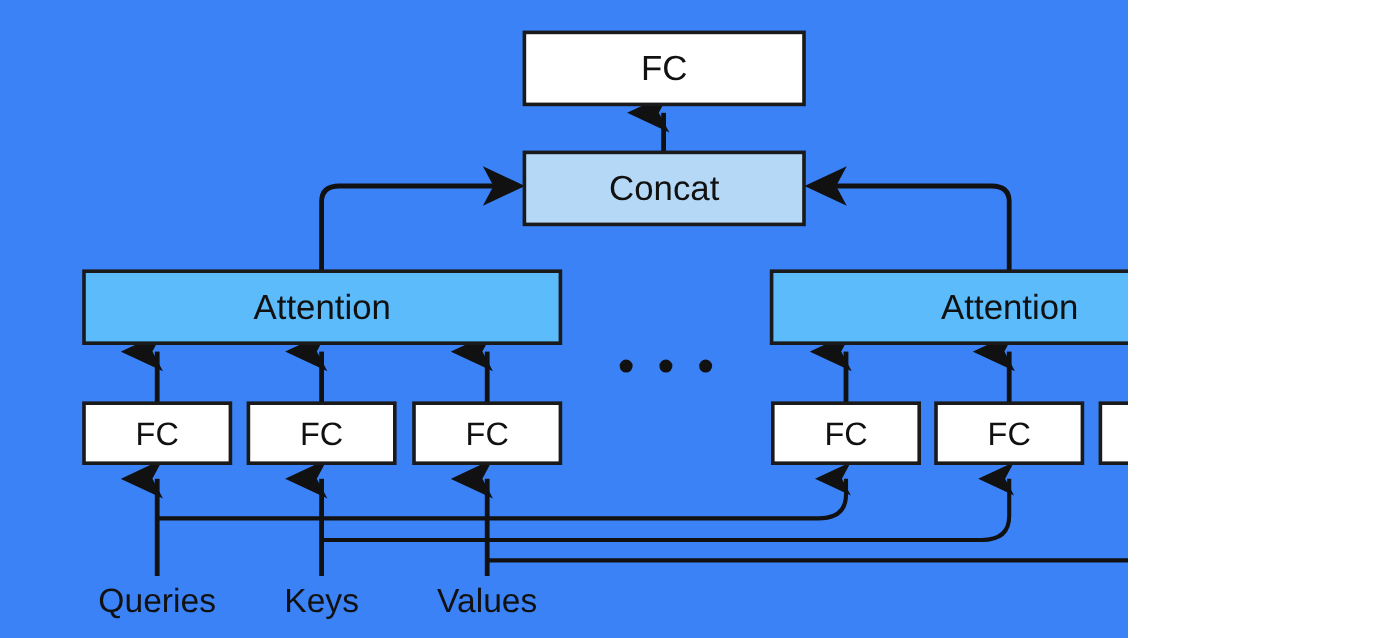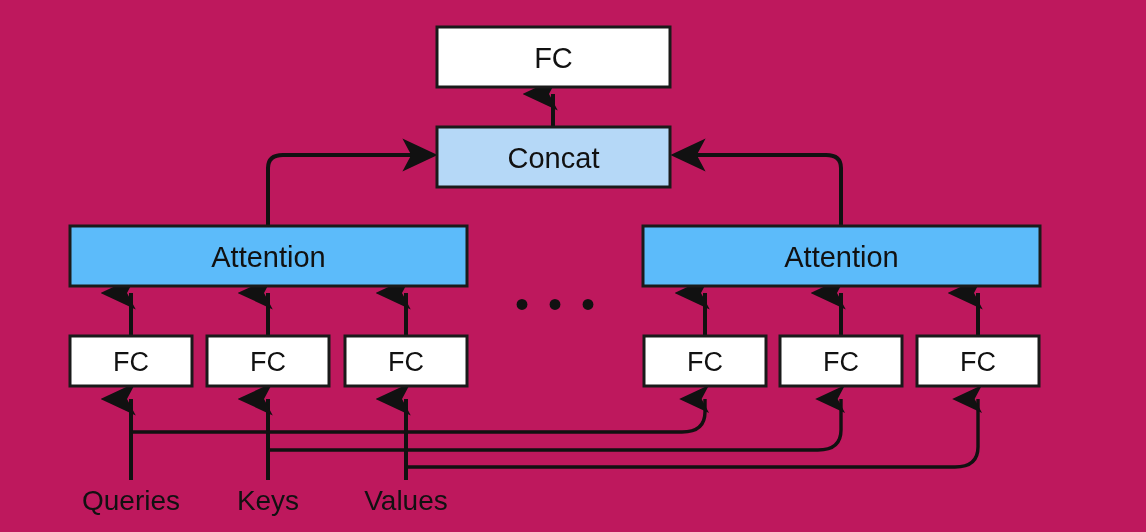--- a/index.html
+++ b/index.html
@@ -2,23 +2,23 @@
 <html><head>
 <meta charset="utf-8">
 <style>
   html, body {
     margin: 0;
     padding: 0;
     background: #ffffff;
   }
   #diagram-root {
     position: relative;
-    width: 1146px;
+    width: 940px;
     height: 532px;
-    background: #be185d;
+    background: #3b82f6;
     font-family: "Liberation Sans", sans-serif;
     overflow: hidden;
   }
   svg.diagram-canvas {
     position: absolute;
     top: 0;
     left: 0;
     width: 1146px;
     height: 532px;
   }

